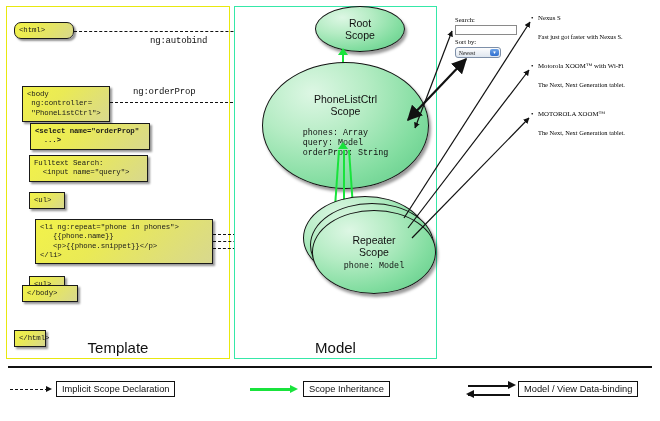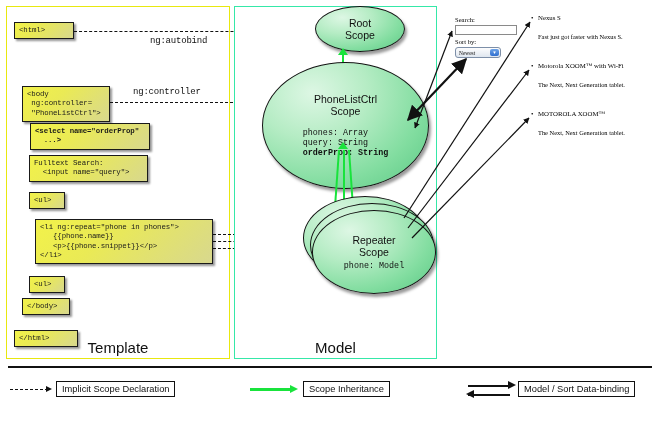--- a/index.html
+++ b/index.html
@@ -94,21 +94,21 @@
     line-height:12px;
   }
   .ell-props{
     font-family:"Liberation Mono", monospace;
     font-size:8.4px;
     line-height:10px;
     margin-top:3px;
     text-align:left;
     white-space:pre;
   }
-  .ell-props .b{font-weight:bold;}
+  .ell-props .b{font-weight:normal;}
 
   
   .greenline{position:absolute;background:#19e33c;}
   .greenhead{
     position:absolute;width:0;height:0;
     border-left:5px solid transparent;
     border-right:5px solid transparent;
     border-bottom:7px solid #19e33c;
   }
 
@@ -204,52 +204,52 @@
 </style>
 </head>
 <body>
 
 <div id="root">
 
   <div class="col" id="col-template">
     <div class="col-label">Template</div>
   </div>
 
-  <div class="codebox" style="left:14px;top:22px;width:60px;">&lt;html&gt;</div>
+  <div class="codebox" style="left:14px;top:22px;width:60px;border-radius:7px;">&lt;html&gt;</div>
 
   <div class="codebox" style="left:22px;top:86px;width:88px;">&lt;body
  ng:controller=
  "PhoneListCtrl"&gt;</div>
 
   <div class="codebox bold" style="left:30px;top:123px;width:120px;">&lt;select name="orderProp"
   ...&gt;</div>
 
   <div class="codebox" style="left:29px;top:155px;width:119px;">Fulltext Search:
   &lt;input name="query"&gt;</div>
 
   <div class="codebox" style="left:29px;top:192px;width:36px;">&lt;ul&gt;</div>
 
   <div class="codebox" style="left:35px;top:219px;width:178px;">&lt;li ng:repeat="phone in phones"&gt;
    {{phone.name}}
    &lt;p&gt;{{phone.snippet}}&lt;/p&gt;
 &lt;/li&gt;</div>
 
   <div class="codebox" style="left:29px;top:276px;width:36px;">&lt;ul&gt;</div>
 
-  <div class="codebox" style="left:22px;top:285px;width:48px;margin-top:13px;">&lt;/body&gt;</div>
-
-  <div class="codebox" style="left:14px;top:330px;width:64px;">&lt;/html&gt;</div>
+  <div class="codebox" style="left:22px;top:285px;width:56px;">&lt;/body&gt;</div>
+
+  <div class="codebox" style="left:14px;top:330px;width:32px;">&lt;/html&gt;</div>
 
   <div class="dash" style="left:74px;top:31px;width:215px;"></div>
   <div class="arrowhead" style="left:288px;top:27.5px;"></div>
   <div class="conn-label" style="left:150px;top:16px;margin-top:20px;">ng:autobind</div>
 
   <div class="dash" style="left:110px;top:102px;width:143px;"></div>
   <div class="arrowhead" style="left:252px;top:98.5px;"></div>
-  <div class="conn-label" style="left:133px;top:87px;">ng:controller</div>
+  <div class="conn-label" style="left:133px;top:87px;">ng:orderProp</div>
 
   <div class="dash" style="left:213px;top:234px;width:88px;"></div>
   <div class="arrowhead" style="left:300px;top:230.5px;"></div>
   <div class="dash" style="left:213px;top:241px;width:95px;"></div>
   <div class="arrowhead" style="left:307px;top:237.5px;"></div>
   <div class="dash" style="left:213px;top:248px;width:102px;"></div>
   <div class="arrowhead" style="left:314px;top:244.5px;"></div>
   <div class="conn-label" style="left:240px;top:221px;">ng:repeat</div>
 
   <div class="col" id="col-model">
@@ -259,21 +259,21 @@
   <div class="ellipse" style="left:315px;top:6px;width:88px;height:44px;">
     <div class="ell-title">Root<br>Scope</div>
   </div>
 
   <div class="greenline" style="left:341.5px;top:55px;width:2.6px;height:14px;"></div>
   <div class="greenhead" style="left:337.8px;top:48px;"></div>
 
   <div class="ellipse" style="left:262px;top:62px;width:165px;height:125px;gap:8px;">
     <div class="ell-title">PhoneListCtrl<br>Scope</div>
     <div class="ell-props"><span>phones: Array
-query: String</span><br><span class="b">orderProp: String</span></div>
+query: Model</span><br><span class="b">orderProp: String</span></div>
   </div>
 
   <div class="greenline" style="left:338px;top:150px;width:1.8px;height:100px;transform:rotate(4deg);transform-origin:top center;"></div>
   <div class="greenline" style="left:343px;top:150px;width:1.8px;height:100px;transform:rotate(0deg);transform-origin:top center;"></div>
   <div class="greenline" style="left:348px;top:150px;width:1.8px;height:100px;transform:rotate(-4deg);transform-origin:top center;"></div>
   <div class="greenhead" style="left:338px;top:142px;"></div>
 
   <div class="ellipse" style="left:303px;top:196px;width:122px;height:82px;"></div>
   <div class="ellipse" style="left:310px;top:203px;width:122px;height:82px;"></div>
   <div class="ellipse" style="left:312px;top:210px;width:122px;height:82px;">
@@ -329,16 +329,16 @@
     <div class="lg-box" style="left:56px;top:15px;">Implicit Scope Declaration</div>
 
     <div class="lg-green" style="left:250px;top:22px;width:42px;"></div>
     <div class="lg-ghead" style="left:290px;top:18.8px;"></div>
     <div class="lg-box" style="left:303px;top:15px;">Scope Inheritance</div>
 
     <div class="lg-solid" style="left:468px;top:19px;width:42px;"></div>
     <div class="lg-head-r" style="left:508px;top:14.5px;"></div>
     <div class="lg-solid" style="left:468px;top:28px;width:42px;"></div>
     <div class="lg-head-l" style="left:466px;top:23.5px;"></div>
-    <div class="lg-box" style="left:518px;top:15px;">Model / Sort Data-binding</div>
+    <div class="lg-box" style="left:518px;top:15px;">Model / View Data-binding</div>
   </div>
 
 </div>
 
 </body></html>

